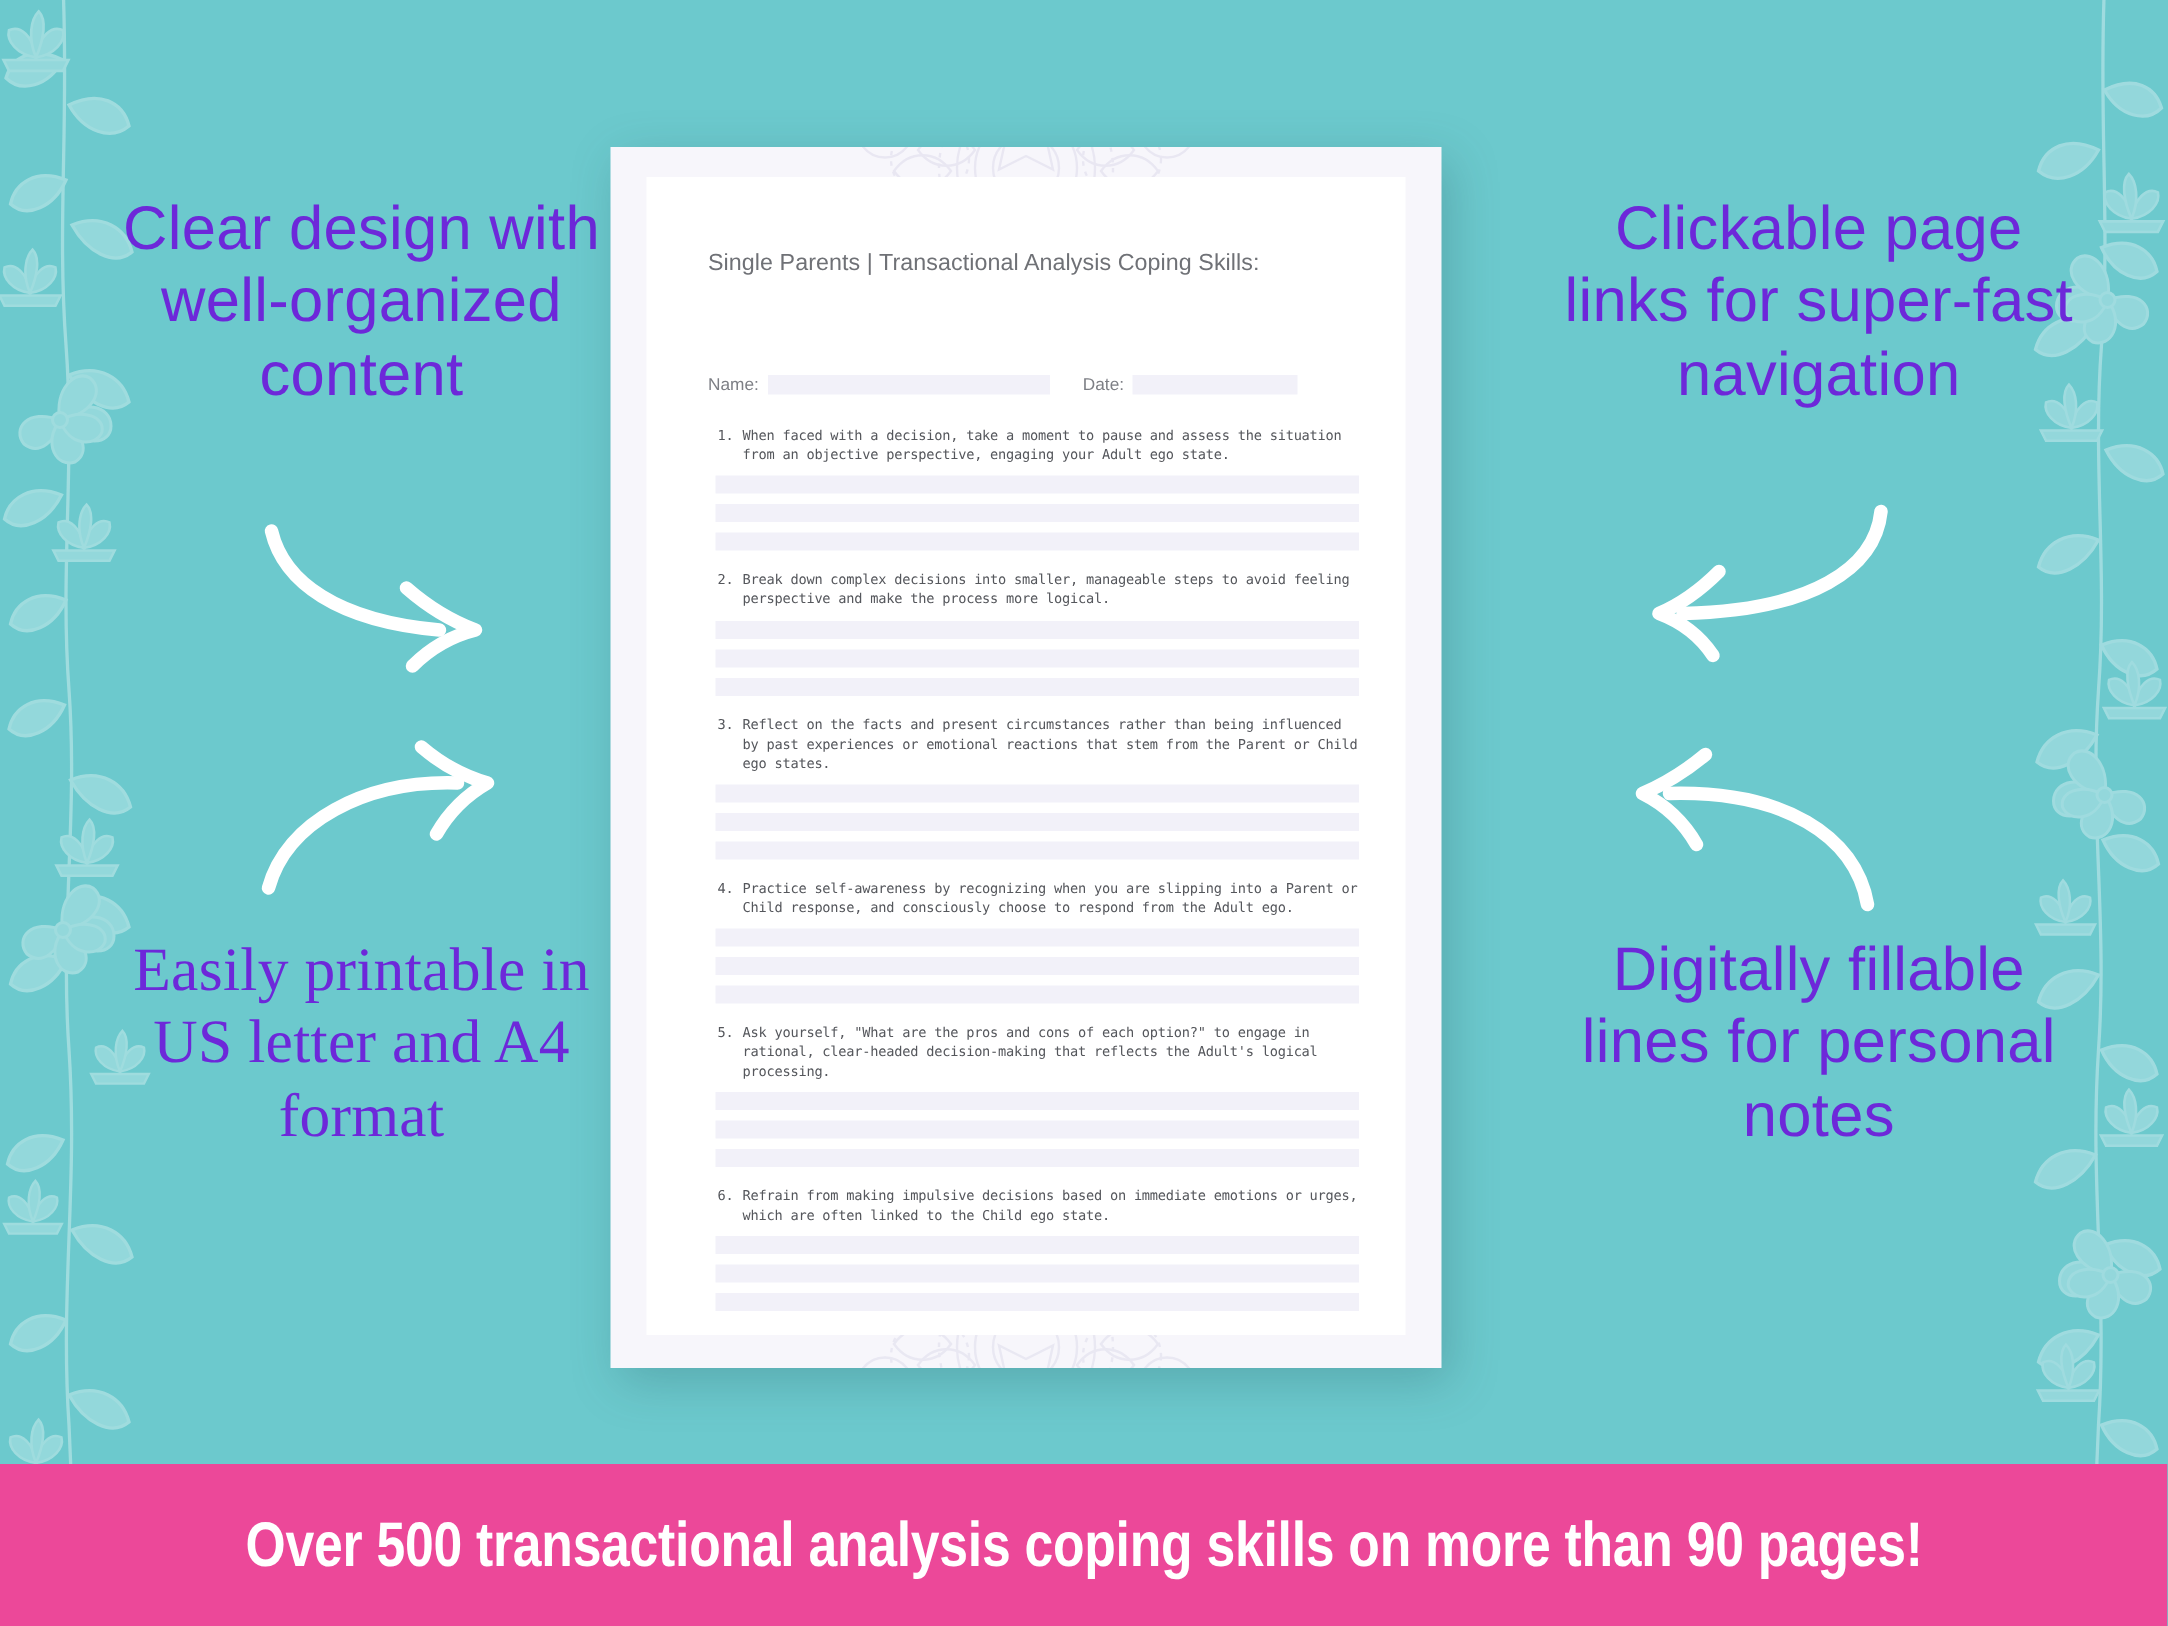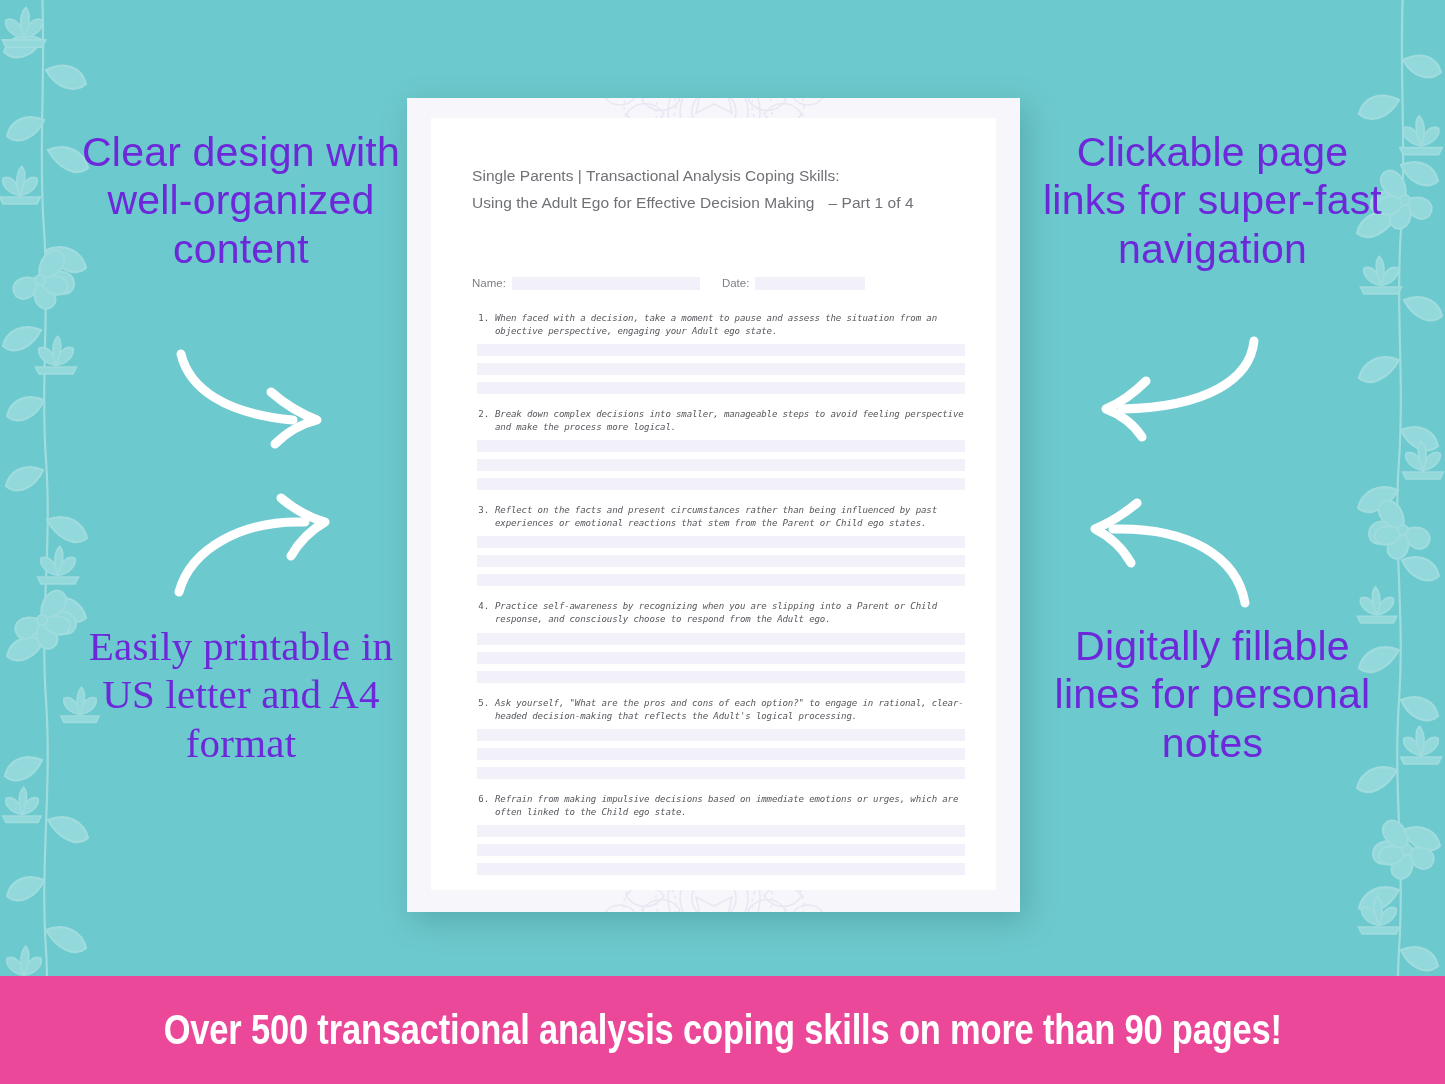--- a/index.html
+++ b/index.html
@@ -54,21 +54,21 @@
   .arrow{position:absolute;z-index:4;}
   .arrow svg{display:block;overflow:visible;}
   .arrow-tl{left:175px;top:352px;}
   .arrow-bl{left:165px;top:500px;}
   .arrow-tr{left:1098px;top:335px;}
   .arrow-br{left:1085px;top:505px;}
 
   
   .doc-wrap{
     position:absolute;left:407px;top:98px;
-    width:613px;height:814px;
+    width:554px;height:814px;
     z-index:5;
     filter:drop-shadow(6px 9px 16px rgba(20,60,70,.22));
   }
   .doc-outer{
     position:absolute;inset:0;
     background:#f7f6fb;
     overflow:hidden;
   }
   
   .mandala{
@@ -120,21 +120,21 @@
     font-size:9.1px;
     line-height:1.44;
     color:#55575c;
     letter-spacing:-.15px;
   }
   .item-num{
     width:17px;flex:0 0 17px;text-align:right;
     padding-right:6px;
     color:#55575c;
   }
-  .item-body{flex:1;font-style:italic;}
+  .item-body{flex:1;}
   .lines{margin-top:6px;padding-left:5px;}
   .lines .ln{
     height:12px;background:#f2f1f9;margin-bottom:7px;
   }
   .lines .ln:last-child{margin-bottom:0;}
 
   .doc-footer{
     position:absolute;left:41px;right:41px;bottom:46px;
     display:flex;align-items:center;
     font-size:12px;color:#7b7d83;
@@ -428,23 +428,20 @@
             <circle cx="214" cy="118" r="26"></circle>
           </g>
         </g>
       </svg>
     </div>
 
     <div class="doc-page">
       <div class="doc-inner">
 
         <div class="doc-title">Single Parents | Transactional Analysis Coping Skills:</div>
-        <div class="doc-title">
-          <span>Using the Adult Ego for Effective Decision Making</span><span class="part">– Part 1 of 4</span>
-        </div>
 
         <div class="namerow">
           <span class="lbl">Name:</span>
           <span class="blank name"></span>
           <span class="gap"></span>
           <span class="lbl">Date:</span>
           <span class="blank date"></span>
         </div>
 
         <div class="items" id="items-container">

